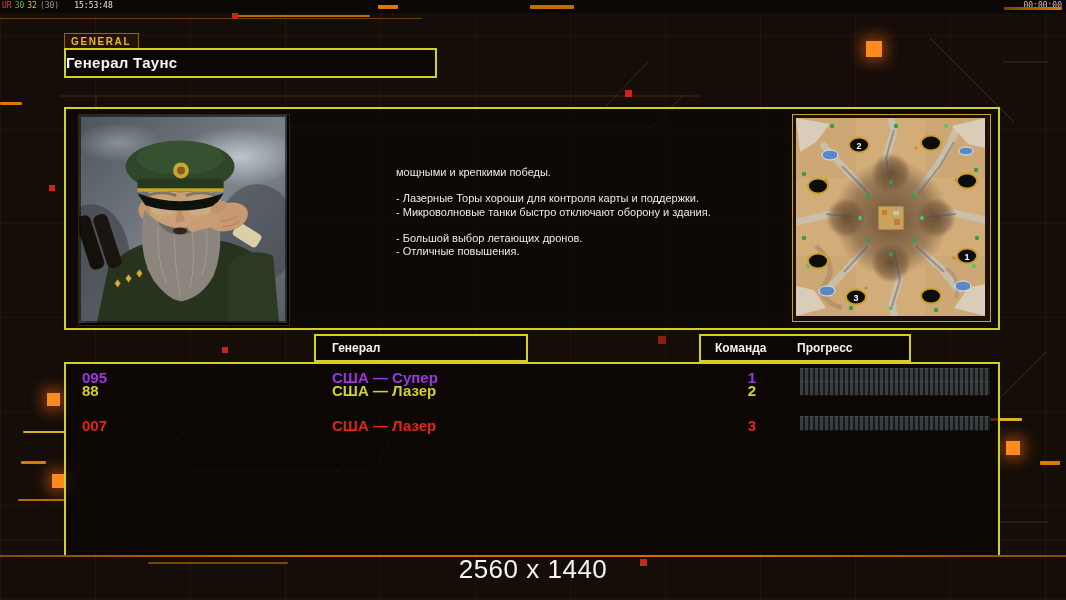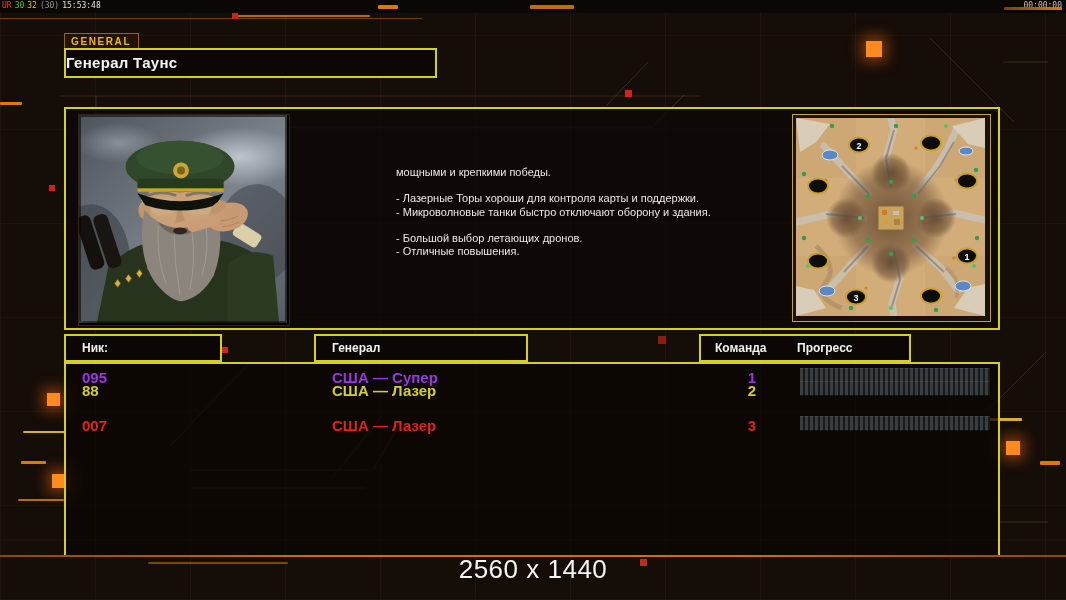--- a/index.html
+++ b/index.html
@@ -70,21 +70,21 @@
       <path d="M190,470 H367"></path>
       <path d="M192,488 H365"></path>
       <path d="M1000,522 H1048"></path>
       <path d="M1003,62 H1048"></path>
       <path d="M0,540 H1066" stroke="rgba(214,150,80,0.10)"></path>
     </g>
   </svg>
 
   <div class="topbar">
     <div class="debug">
-      <span style="color: rgb(224, 74, 48);">UR</span><span style="color: rgb(85, 194, 60);">30</span><span style="color: rgb(216, 197, 46); margin-top: 32px;">32</span><span style="color: rgb(154, 148, 140);">(30)</span><span style="color: rgb(230, 226, 218);">15:53:48</span>
+      <span style="color: rgb(224, 74, 48);">UR</span><span style="color: rgb(85, 194, 60);">30</span><span style="color: rgb(216, 197, 46); margin-top: 32px;">32</span><span style="color: rgb(154, 148, 140);">(30)</span><span style="color: rgb(230, 226, 218); margin-left: 12px;">15:53:48</span>
     </div>
     <div class="timer">00:00:00</div>
   </div>
 
   <div class="dash" style="left:1004px;top:7px;width:58px;height:3px;background:linear-gradient(90deg,#7a4200,#e07800);"></div>
   <div class="dash" style="left:378px;top:5px;width:20px;height:4px;background:#e07800;"></div>
   <div class="dash" style="left:530px;top:5px;width:44px;height:4px;background:#c96a00;"></div>
   <div class="dash" style="left:232px;top:15px;width:138px;height:2px;background:#b96e00;"></div>
   <div class="dash" style="left:0;top:18px;width:422px;height:1px;background:#6e4100;"></div>
   <div class="dash" style="left:0;top:102px;width:22px;height:3px;background:#e07800;"></div>
@@ -309,23 +309,20 @@
             <ellipse cx="135" cy="178" rx="10" ry="7.5"></ellipse>
           </g>
           <text x="63" y="30.5" font-size="9" font-weight="bold" fill="#ffffff" text-anchor="middle">2</text>
           <text x="171" y="141.5" font-size="9" font-weight="bold" fill="#ffffff" text-anchor="middle">1</text>
           <text x="60" y="182.5" font-size="9" font-weight="bold" fill="#ffffff" text-anchor="middle">3</text>
         </svg>
       </div>
     </div>
   </div>
 
-  <div class="hdr-box" style="left:64px;width:154px;">
-    <span class="abs" style="left:16px;">Ник:</span>
-  </div>
   <div class="hdr-box" style="left:314px;width:210px;">
     <span class="abs" style="left:16px;">Генерал</span>
   </div>
   <div class="hdr-box" style="left:699px;width:208px;">
     <span class="abs" style="left:14px;">Команда</span>
     <span class="abs" style="left:96px;">Прогресс</span>
   </div>
 
   <div class="players-panel">
     <div class="prow" style="top: 3px; color: rgb(154, 54, 232);">

